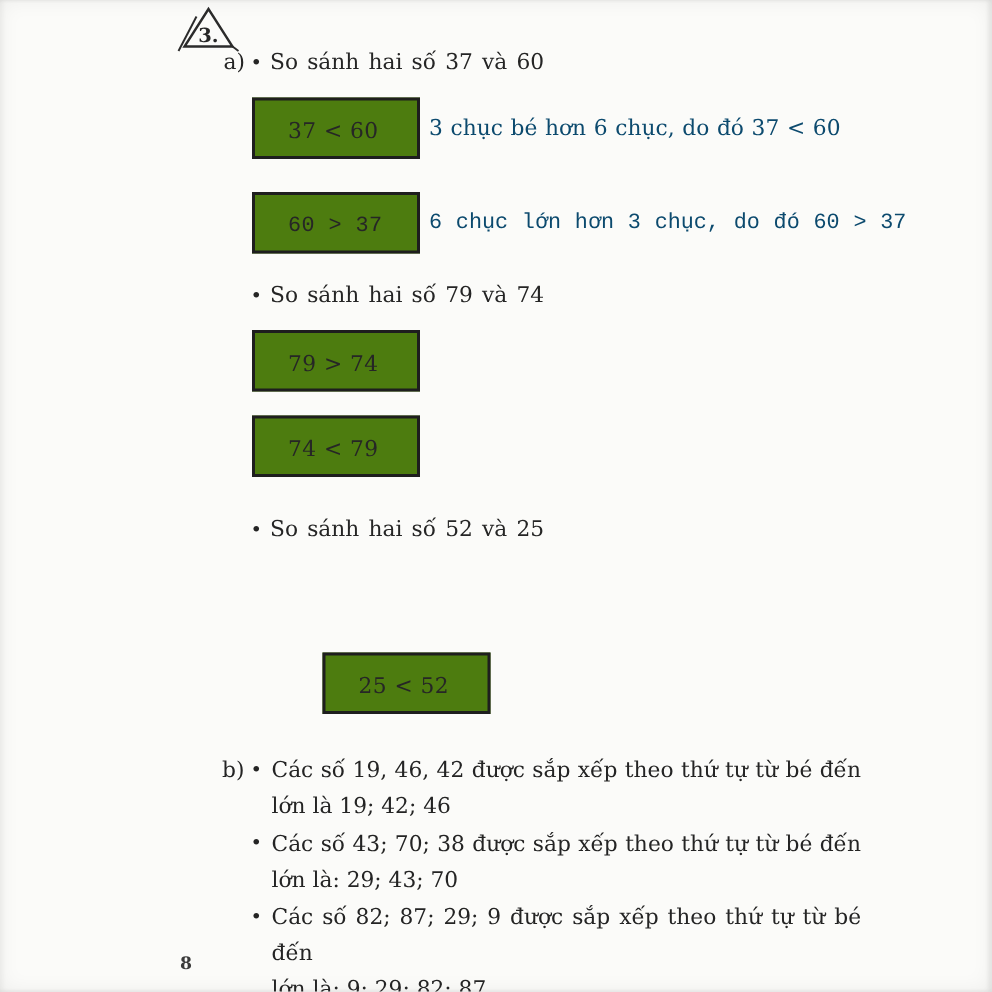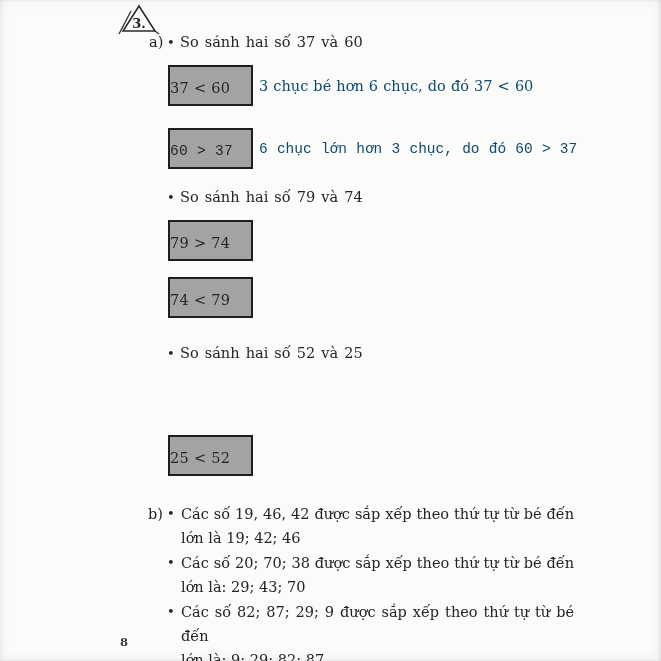--- a/index.html
+++ b/index.html
@@ -40,27 +40,27 @@
   }
   .part-label { display: inline-block; width: 18px; }
   .bullet { display: inline-block; width: 13px; font-size: 13px; }
   .box-row {
     position: absolute;
     left: 168px;
     display: flex;
     align-items: center;
   }
   .answer-box {
-    width: 85px;
+    width: 112px;
     height: 41px;
     border: 2.5px solid #1e1e1e;
-    background: #a3a3a3;
+    background: #4d7c0f;
     display: flex;
     align-items: center;
-    padding-left: 0;
+    padding-left: 22px;
     padding-top: 4px;
     font-size: 14.5px;
     letter-spacing: 0.3px;
     flex: none;
   }
   .box-note {
     margin-left: 6px;
     font-size: 14.5px;
     color: #0c4a6e;
     white-space: nowrap;
@@ -144,42 +144,42 @@
       <span>74 &lt; 79</span>
     </div>
   </div>
 
   <div class="line" style="left:167px; top:345px;">
     <span class="bullet">•</span>
     <span>So sánh hai số 52 và 25</span>
   </div>
 
 
-  <div class="box-row" style="top:435px;">
+  <div class="box-row" style="top:435px;margin-left:47px;">
     <div class="answer-box">
       <span>25 &lt; 52</span>
     </div>
   </div>
 
   <div class="b-block">
 
     <div class="b-item">
       <span class="part-label">b)</span>
       <span class="bullet">•</span>
       <div>
         <div class="b-line1">Các số 19, 46, 42 được sắp xếp theo thứ tự từ bé đến</div>
         <div class="b-line2">lớn là 19; 42; 46</div>
       </div>
     </div>
 
     <div class="b-item">
       <span class="part-label"></span>
       <span class="bullet">•</span>
       <div>
-        <div class="b-line1">Các số 20; 70; 38 được sắp xếp theo thứ tự từ bé đến</div>
+        <div class="b-line1">Các số 43; 70; 38 được sắp xếp theo thứ tự từ bé đến</div>
         <div class="b-line2">lớn là: 29; 43; 70</div>
       </div>
     </div>
 
     <div class="b-item">
       <span class="part-label"></span>
       <span class="bullet">•</span>
       <div>
         <div class="b-line1">Các số 82; 87; 29; 9 được sắp xếp theo thứ tự từ bé đến</div>
         <div class="b-line2">lớn là: 9; 29; 82; 87</div>

